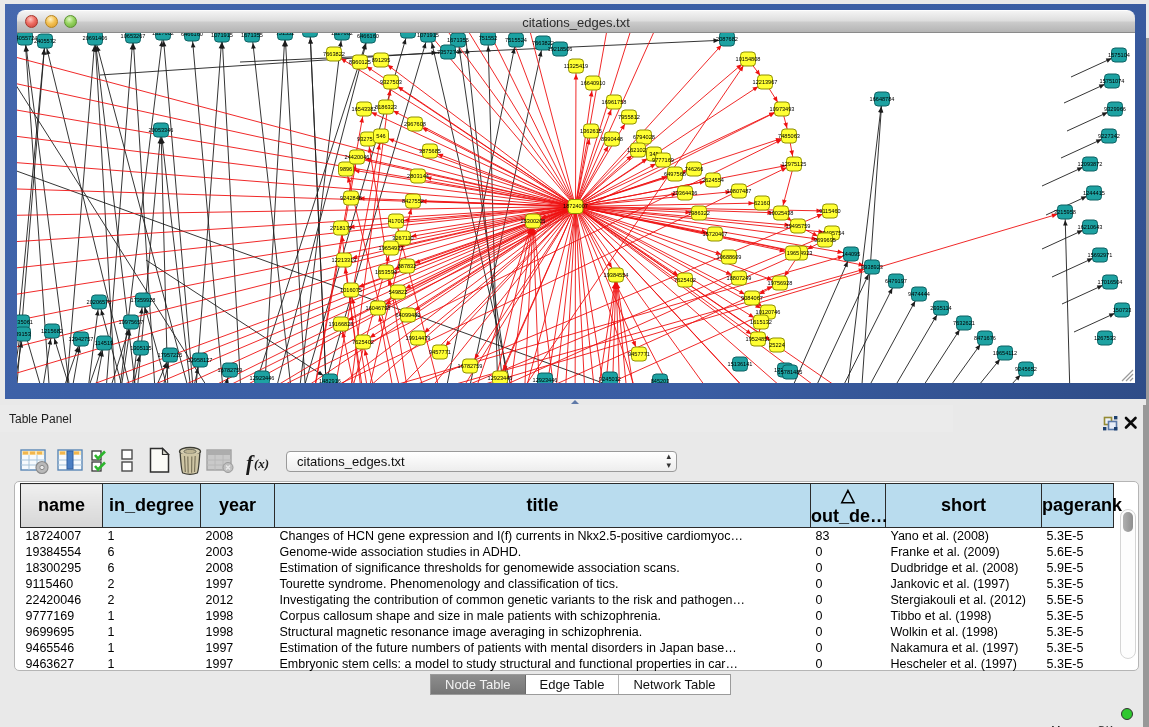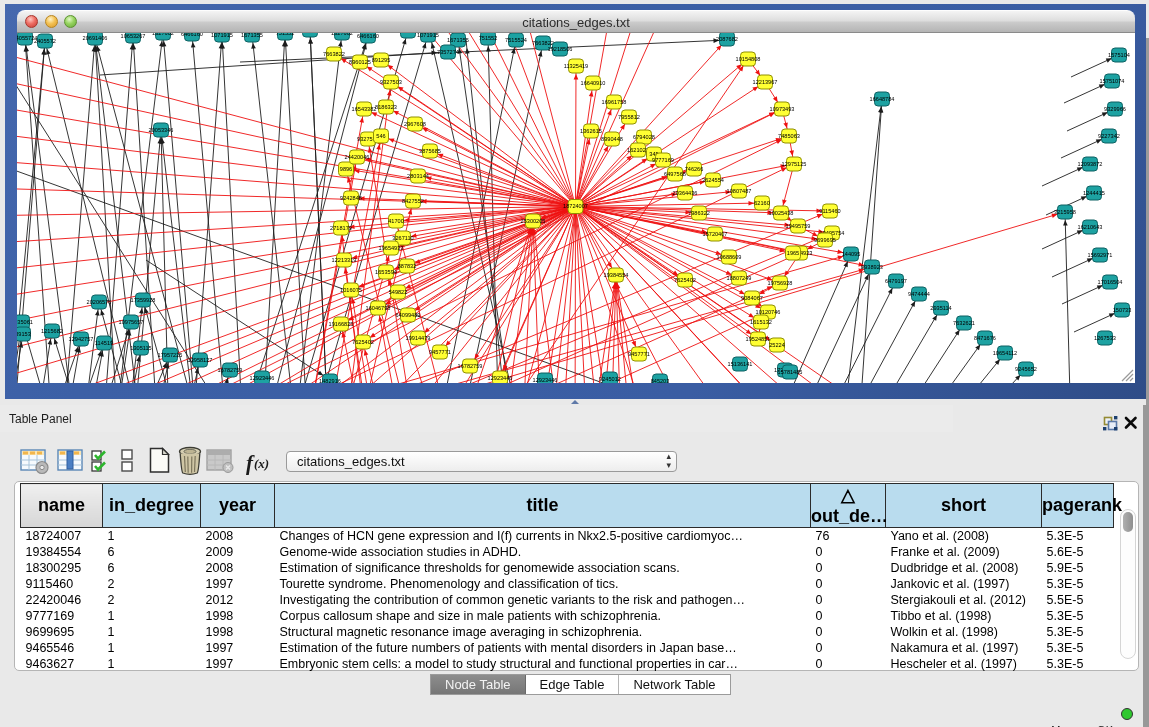--- a/index.html
+++ b/index.html
@@ -919,28 +919,28 @@
         <th class="c3">title</th>
             <th class="c4">△ out_de…</th>
             <th class="c5">short</th>
         <th class="c6">pagerank</th>
       </tr>
       <tr>
             <td class="c0">18724007</td>
             <td class="c1">1</td>
             <td class="c2">2008</td>
             <td class="c3">Changes of HCN gene expression and I(f) currents in Nkx2.5-positive cardiomyoc…</td>
-            <td class="c4">76</td>
+            <td class="c4">83</td>
             <td class="c5">Yano et al. (2008)</td>
             <td class="c6">5.3E-5</td>
           </tr>
 <tr>
             <td class="c0">19384554</td>
             <td class="c1">6</td>
-            <td class="c2">2009</td>
+            <td class="c2">2003</td>
             <td class="c3">Genome-wide association studies in ADHD.</td>
             <td class="c4">0</td>
             <td class="c5">Franke et al. (2009)</td>
             <td class="c6">5.6E-5</td>
           </tr>
 <tr>
             <td class="c0">18300295</td>
             <td class="c1">6</td>
             <td class="c2">2008</td>
             <td class="c3">Estimation of significance thresholds for genomewide association scans.</td>

